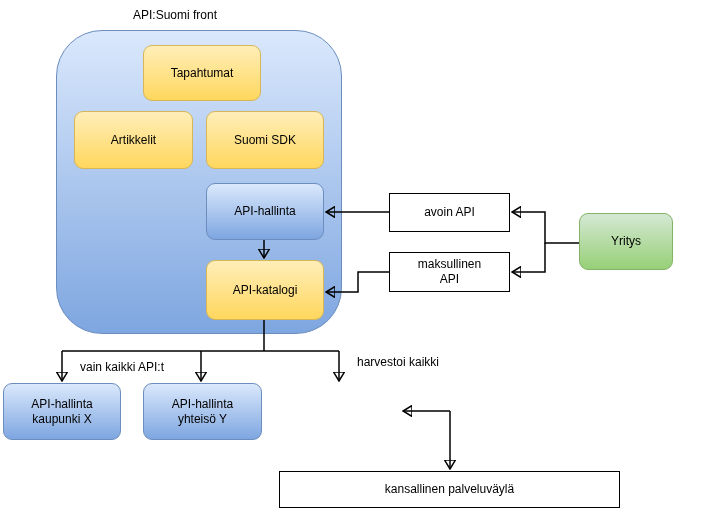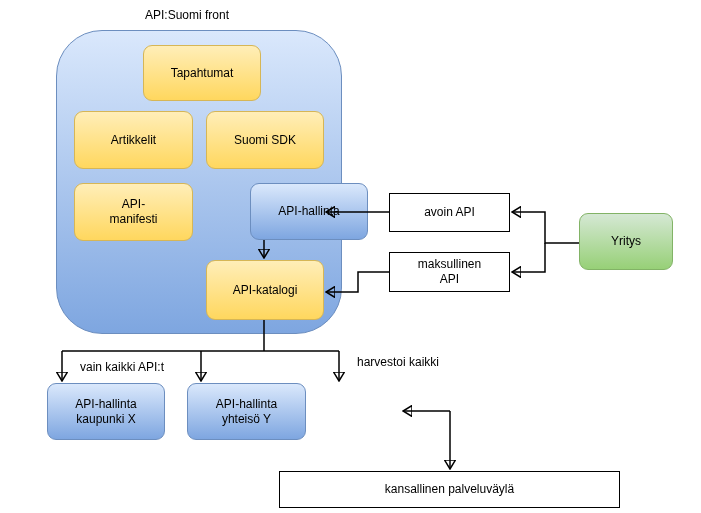--- a/index.html
+++ b/index.html
@@ -14,36 +14,35 @@
     z-index:1; padding:0 24px;
   }
   .rounded { border-radius:9px; }
   .yellow {
     background:linear-gradient(var(--yellow-fill-top), var(--yellow-fill-bottom));
     border:1.4px solid var(--yellow-stroke);
   }
   .blue {
     background:linear-gradient(var(--blue-fill-top), var(--blue-fill-bottom));
     border:1.4px solid var(--blue-stroke);
-    margin-left:44px;
   }
   .green {
     background:linear-gradient(var(--green-fill-top), var(--green-fill-bottom));
     border:1.4px solid var(--green-stroke);
   }
   .plain { background:#ffffff; border:1.3px solid #000000; }
 
   .group {
     position:absolute; left:56px; top:30px; width:284px; height:302px;
     border-radius:46px; z-index:0;
     background:linear-gradient(var(--blue-fill-top), var(--blue-fill-bottom));
     border:1.4px solid var(--blue-stroke);
   }
   .title {
-    position:absolute; left:57px; top:8px; width:260px; text-align:center;
+    position:absolute; left:45px; top:8px; width:260px; text-align:center;
     font-size:12px; color:#000; z-index:1;
   }
   .edge-label {
     position:absolute; font-size:12px; color:#000; z-index:2; white-space:nowrap;
   }
   #lbl-vain { left:80px; top:360px; }
   #lbl-harvestoi { left:357px; top:355px; }
 
   
   #n-tapahtumat   { left:143px; top:45px;  width:118px; height:56px; }
@@ -76,23 +75,20 @@
   <div class="group"></div>
 
   <div class="node yellow rounded" id="n-tapahtumat">
     <span>Tapahtumat</span>
   </div>
   <div class="node yellow rounded" id="n-artikkelit">
     <span>Artikkelit</span>
   </div>
   <div class="node yellow rounded" id="n-suomi-sdk">
     <span>Suomi SDK</span>
-  </div>
-  <div class="node yellow rounded" id="n-api-manifesti">
-    <span>API-manifesti</span>
   </div>
   <div class="node blue rounded" id="n-api-hallinta">
     <span>API-hallinta</span>
   </div>
   <div class="node yellow rounded" id="n-api-katalogi">
     <span>API-katalogi</span>
   </div>
 
   <div class="node plain" id="n-avoin-api">
     <span>avoin API</span>

